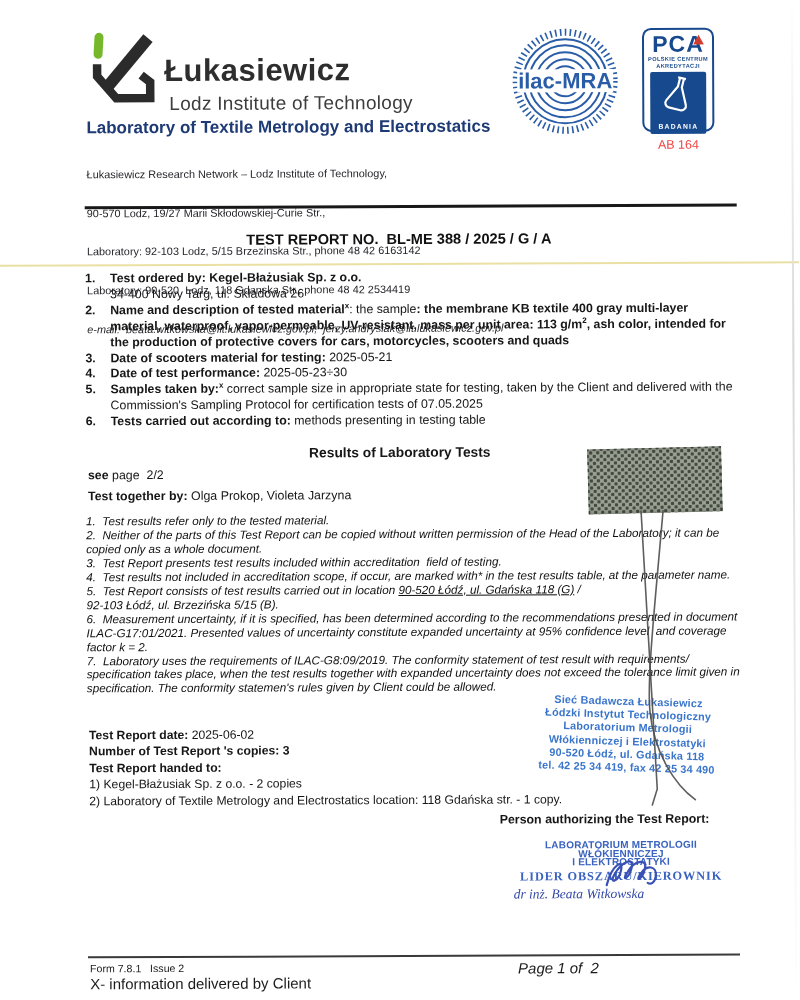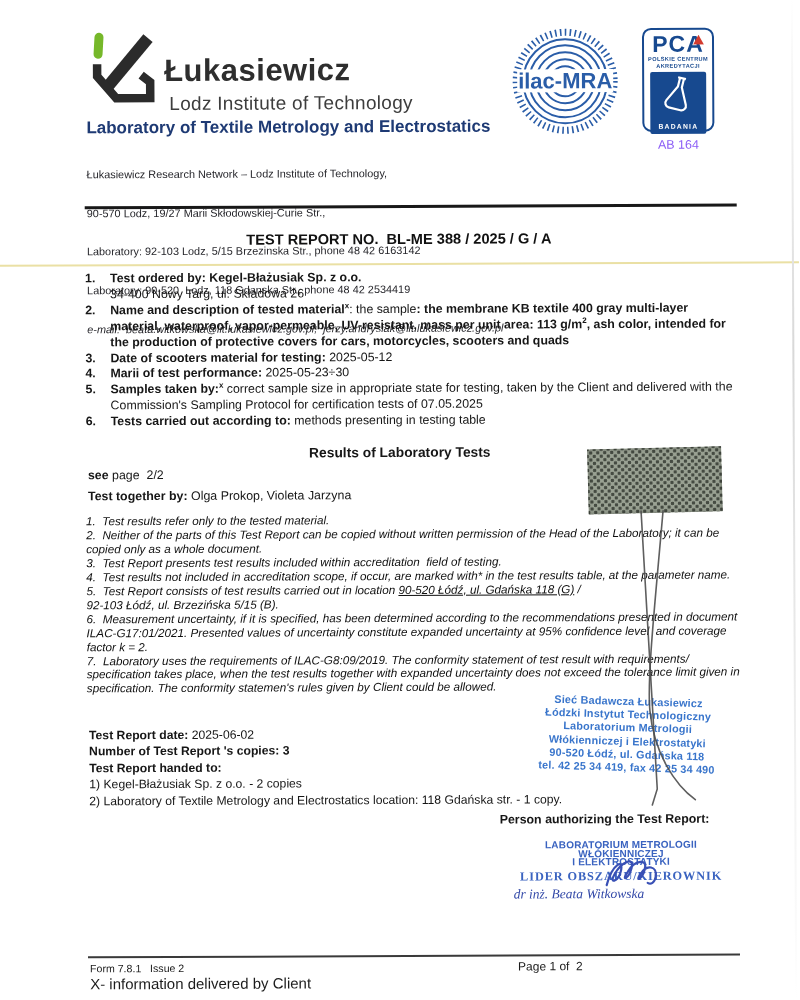--- a/index.html
+++ b/index.html
@@ -22,21 +22,21 @@
   .ilac{left:512px;top:27px;}
   .pca-wrap{left:642px;top:29px;width:76px;text-align:center;}
   .pca-badge{width:72px;height:104px;margin:0 auto;border:2.5px solid #17498f;border-radius:9px;
              background:#fff;box-sizing:border-box;padding-top:2px;}
   .pca-acronym{position:relative;font-size:23px;font-weight:700;color:#17498f;letter-spacing:1px;line-height:24px;}
   .pca-red{position:absolute;right:8px;top:3px;width:11px;height:10px;background:#d23b2f;
            clip-path:polygon(0 100%,50% 0,100% 100%);}
   .pca-sub{font-size:5.6px;font-weight:700;color:#17498f;text-transform:uppercase;letter-spacing:.4px;line-height:6.6px;}
   .pca-box{position:relative;width:56px;height:62px;margin:3px auto 0;background:#17498f;border-radius:2px;}
   .pca-badge-label{position:absolute;left:0;right:0;bottom:4px;color:#fff;font-size:6.8px;font-weight:700;letter-spacing:1.2px;}
-  .pca-number{margin-top:6px;font-size:12.5px;color:#8b5cf6;}
+  .pca-number{margin-top:6px;font-size:12.5px;color:#ef4444;}
 
   
   .title{left:0;top:231px;width:800px;text-align:center;font-size:14.6px;font-weight:700;color:#111;}
   .items{left:86px;top:270px;width:656px;font-size:12.35px;line-height:15.9px;}
   .item{position:relative;padding-left:25px;margin:0;}
   .item .num{position:absolute;left:0;top:0;font-weight:700;}
   sup{font-size:8px;font-weight:700;vertical-align:super;line-height:0;}
 
   .results-heading{left:0;top:445px;width:800px;text-align:center;font-size:13.8px;font-weight:700;}
   .see-line{left:88px;top:467px;font-size:12.4px;}
@@ -66,21 +66,21 @@
   .stamp2 .s-small{font-size:10px;font-weight:700;letter-spacing:.2px;line-height:8.6px;}
   .stamp2 .s-big{font-family:"Liberation Serif",serif;font-size:12.3px;font-weight:600;letter-spacing:.9px;margin-top:2px;}
   .sig-svg{left:602px;top:854px;}
   .signer{left:512px;top:887px;width:215px;text-align:left;font-family:"Liberation Serif",serif;
           font-style:italic;font-size:13.5px;color:#3349a8;}
 
   
   .footer-rule{left:86px;top:955px;width:652px;height:2px;background:#3a3a3a;}
   .form-line{left:88px;top:961px;font-size:10.6px;color:#1b1b1b;}
   .xnote-line{left:88px;top:974px;font-size:15px;color:#1b1b1b;}
-  .page-num{left:516px;top:960px;font-size:12px;color:#1b1b1b;}
+  .page-num{left:516px;top:960px;font-size:15px;color:#1b1b1b;font-style:italic;}
   .scan-edge{right:5px;top:0;bottom:0;width:2px;background:linear-gradient(#fff,#d8d8d8 35%,#fff);}
 </style>
 </head>
 <body>
 
 <div class="page">
  <div class="tilt">
 
   <svg class="abs" style="left:86px;top:30px" width="82" height="80" viewBox="0 0 82 80">
     <line x1="15" y1="6" x2="14" y2="23" stroke="#76b82a" stroke-width="9" stroke-linecap="round"></line>
@@ -129,22 +129,22 @@
     <div class="pca-number">AB 164</div>
   </div>
 
   <div class="abs rule-thick"></div>
   <div class="abs title prewrap">TEST REPORT NO.  BL-ME 388 / 2025 / G / A</div>
   <div class="abs rule-yellow"></div>
 
   <div class="abs items">
     <p class="item prewrap"><span class="num">1.</span><b>Test ordered by: Kegel-Błażusiak Sp. z o.o.</b><br><span>34-400 Nowy Targ, ul. Składowa 26</span></p>
     <p class="item prewrap"><span class="num">2.</span><b>Name and description of tested material</b><sup>x</sup><span>: the sample</span><b>: the membrane KB textile 400 gray multi-layer material, waterproof, vapor-permeable, UV-resistant, mass per unit area: 113 g/m</b><sup>2</sup><b>, ash color, intended for the production of protective covers for cars, motorcycles, scooters and quads</b></p>
-    <p class="item prewrap"><span class="num">3.</span><b>Date of scooters material for testing:</b><span> 2025-05-12</span></p>
-    <p class="item prewrap"><span class="num">4.</span><b>Marii of test performance:</b><span> 2025-05-23÷30</span></p>
+    <p class="item prewrap"><span class="num">3.</span><b>Date of scooters material for testing:</b><span> 2025-05-21</span></p>
+    <p class="item prewrap"><span class="num">4.</span><b>Date of test performance:</b><span> 2025-05-23÷30</span></p>
     <p class="item prewrap"><span class="num">5.</span><b>Samples taken by:</b><sup>x</sup><span> correct sample size in appropriate state for testing, taken by the Client and delivered with the Commission's Sampling Protocol for certification tests of 07.05.2025</span></p>
     <p class="item prewrap"><span class="num">6.</span><b>Tests carried out according to:</b><span> methods presenting in testing table</span></p>
   </div>
 
   <div class="abs results-heading">Results of Laboratory Tests</div>
   <div class="abs see-line prewrap"><b>see</b><span> page  2/2</span></div>
   <div class="abs performed-line prewrap"><b>Test together by:</b><span> Olga Prokop, Violeta Jarzyna</span></div>
 
   <div class="abs swatch"></div>
 

